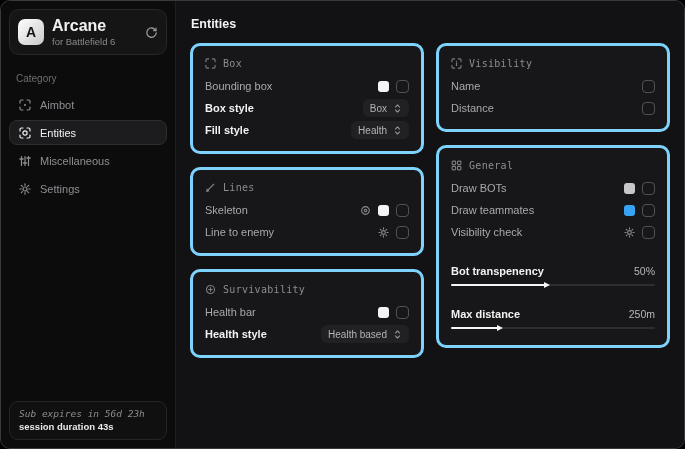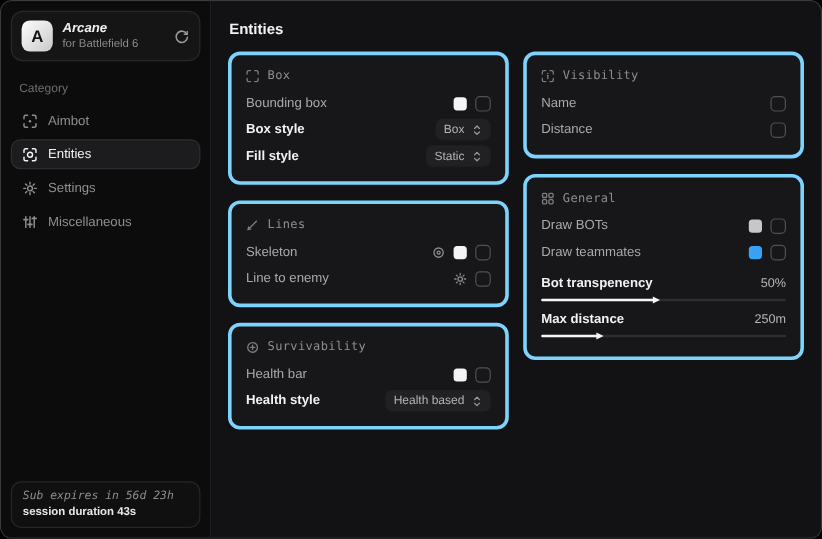--- a/index.html
+++ b/index.html
@@ -23,21 +23,21 @@
     background:#151516; border:1px solid #29292b; border-radius:10px;
     padding:7px 8px; margin-bottom:12px;
   }
   .logo {
     width:26px; height:26px; border-radius:7px; flex-shrink:0;
     background:linear-gradient(135deg,#ffffff 0%,#c9c9c9 100%);
     color:#141414; font-weight:700; font-size:14px;
     display:flex; align-items:center; justify-content:center;
   }
   .brand-text { flex:1; min-width:0; }
-  .brand-name { font-size:11px; font-weight:700; color:#f1f1f1;font-style:italic; }
+  .brand-name { font-size:16px; font-weight:700; color:#f1f1f1; }
   .brand-sub { font-size:9.5px; color:#8a8a8d; margin-top:1px; }
   .brand-action { color:#9a9a9d; display:flex; }
 
   .category-label { font-size:10px; color:#6e6e72; margin:6px 0 8px 7px; }
 
   .nav { display:flex; flex-direction:column; gap:3px; }
   .nav-item {
     display:flex; align-items:center; gap:9px; height:25px;
     padding:0 8px; border-radius:8px; border:1px solid transparent;
     color:#8f8f93; font-size:11px; cursor:pointer;text-align:right;
@@ -86,21 +86,21 @@
   }
   .mini-icon { display:flex; color:#8b8b8f; cursor:pointer; }
 
   .dropdown {
     display:flex; align-items:center; gap:6px; height:18px;
     background:#212124; border-radius:6px; padding:0 7px;
     font-size:10px; color:#b3b3b7; cursor:pointer;
   }
   .dropdown .dicon { display:flex; color:#9a9a9e; }
 
-  .slider-group { margin-top:6px; margin-bottom:4px; }
+  .slider-group { margin-top:19px; margin-bottom:4px; }
   .slider-head { display:flex; justify-content:space-between; align-items:center; height:17px; font-size:11px; }
   .slider-head .lbl { color:#f2f2f2; font-weight:700; }
   .slider-head .val { color:#b6b6ba; font-size:10.5px; }
   .slider { position:relative; height:2px; background:#2e2e31; border-radius:2px; margin:5px 0 6px; cursor:pointer; }
   .slider-fill { position:relative; height:2px; background:#f5f5f5; border-radius:2px; }
   .slider-thumb {
     position:absolute; right:-5px; top:-2px; width:0; height:0;
     border-left:6px solid #f5f5f5;
     border-top:3px solid transparent; border-bottom:3px solid transparent;
   }
@@ -144,34 +144,34 @@
           <svg width="12" height="12" viewBox="0 0 12 12" fill="none" stroke="currentColor" stroke-width="1.2" stroke-linecap="round">
             <path d="M1 4V2.5A1.5 1.5 0 0 1 2.5 1H4 M8 1h1.5A1.5 1.5 0 0 1 11 2.5V4 M11 8v1.5A1.5 1.5 0 0 1 9.5 11H8 M4 11H2.5A1.5 1.5 0 0 1 1 9.5V8"></path>
             <circle cx="6" cy="6" r="2.1"></circle>
           </svg>
         </span>
         <span>Entities</span>
       </div>
       <div class="nav-item">
         <span class="nicon">
           <svg width="12" height="12" viewBox="0 0 12 12" fill="none" stroke="currentColor" stroke-width="1.2" stroke-linecap="round">
+            <path d="M2.5 1.5v9 M6 1.5v9 M9.5 1.5v9"></path>
+            <path d="M1 4h3 M4.5 8h3 M8 3h3" stroke-width="1.6"></path>
+          </svg>
+        </span>
+        <span>Miscellaneous</span>
+      </div>
+      <div class="nav-item">
+        <span class="nicon">
+          <svg width="12" height="12" viewBox="0 0 12 12" fill="none" stroke="currentColor" stroke-width="1.2" stroke-linecap="round">
             <circle cx="6" cy="6" r="2"></circle>
             <path d="M6 .8v1.5 M6 9.7v1.5 M.8 6h1.5 M9.7 6h1.5 M2.3 2.3l1.1 1.1 M8.6 8.6l1.1 1.1 M9.7 2.3 8.6 3.4 M3.4 8.6 2.3 9.7"></path>
           </svg>
         </span>
         <span>Settings</span>
-      </div>
-      <div class="nav-item">
-        <span class="nicon">
-          <svg width="12" height="12" viewBox="0 0 12 12" fill="none" stroke="currentColor" stroke-width="1.2" stroke-linecap="round">
-            <path d="M2.5 1.5v9 M6 1.5v9 M9.5 1.5v9"></path>
-            <path d="M1 4h3 M4.5 8h3 M8 3h3" stroke-width="1.6"></path>
-          </svg>
-        </span>
-        <span>Miscellaneous</span>
       </div>
     </nav>
 
     <div class="sidebar-spacer"></div>
 
     <div class="footer-card">
       <div class="footer-line1">Sub expires in 56d 23h</div>
       <div class="footer-line2">session duration 43s</div>
     </div>
   </aside>
@@ -206,21 +206,21 @@
               <span class="dicon">
                 <svg width="9" height="11" viewBox="0 0 11 12" fill="none" stroke="currentColor" stroke-width="1.3" stroke-linecap="round" stroke-linejoin="round">
                   <path d="M3 4.2 5.5 1.7 8 4.2 M3 7.8 5.5 10.3 8 7.8"></path>
                 </svg>
               </span>
             </span>
           </div>
           <div class="row">
             <span class="lbl bright">Fill style</span>
             <span class="dropdown">
-              <span>Static</span>
+              <span>Health</span>
               <span class="dicon">
                 <svg width="9" height="11" viewBox="0 0 11 12" fill="none" stroke="currentColor" stroke-width="1.3" stroke-linecap="round" stroke-linejoin="round">
                   <path d="M3 4.2 5.5 1.7 8 4.2 M3 7.8 5.5 10.3 8 7.8"></path>
                 </svg>
               </span>
             </span>
           </div>
         </section>
 
         <section class="card">
@@ -335,20 +335,32 @@
             <span class="lbl">Draw BOTs</span>
             <span class="controls">
               <span class="swatch" style="background: rgb(199, 199, 201);"></span>
               <span class="checkbox"></span>
             </span>
           </div>
           <div class="row">
             <span class="lbl">Draw teammates</span>
             <span class="controls">
               <span class="swatch" style="background: rgb(56, 162, 244);"></span>
+              <span class="checkbox"></span>
+            </span>
+          </div>
+          <div class="row">
+            <span class="lbl">Visibility check</span>
+            <span class="controls">
+              <span class="mini-icon">
+                <svg width="11" height="11" viewBox="0 0 12 12" fill="none" stroke="currentColor" stroke-width="1.2" stroke-linecap="round">
+                  <circle cx="6" cy="6" r="2"></circle>
+                  <path d="M6 1v1.3 M6 9.7V11 M1 6h1.3 M9.7 6H11 M2.5 2.5l.9.9 M8.6 8.6l.9.9 M9.5 2.5l-.9.9 M3.4 8.6l-.9.9"></path>
+                </svg>
+              </span>
               <span class="checkbox"></span>
             </span>
           </div>
 
           <div class="slider-group">
             <div class="slider-head">
               <span class="lbl">Bot transpenency</span>
               <span class="val">50%</span>
             </div>
             <div class="slider">

